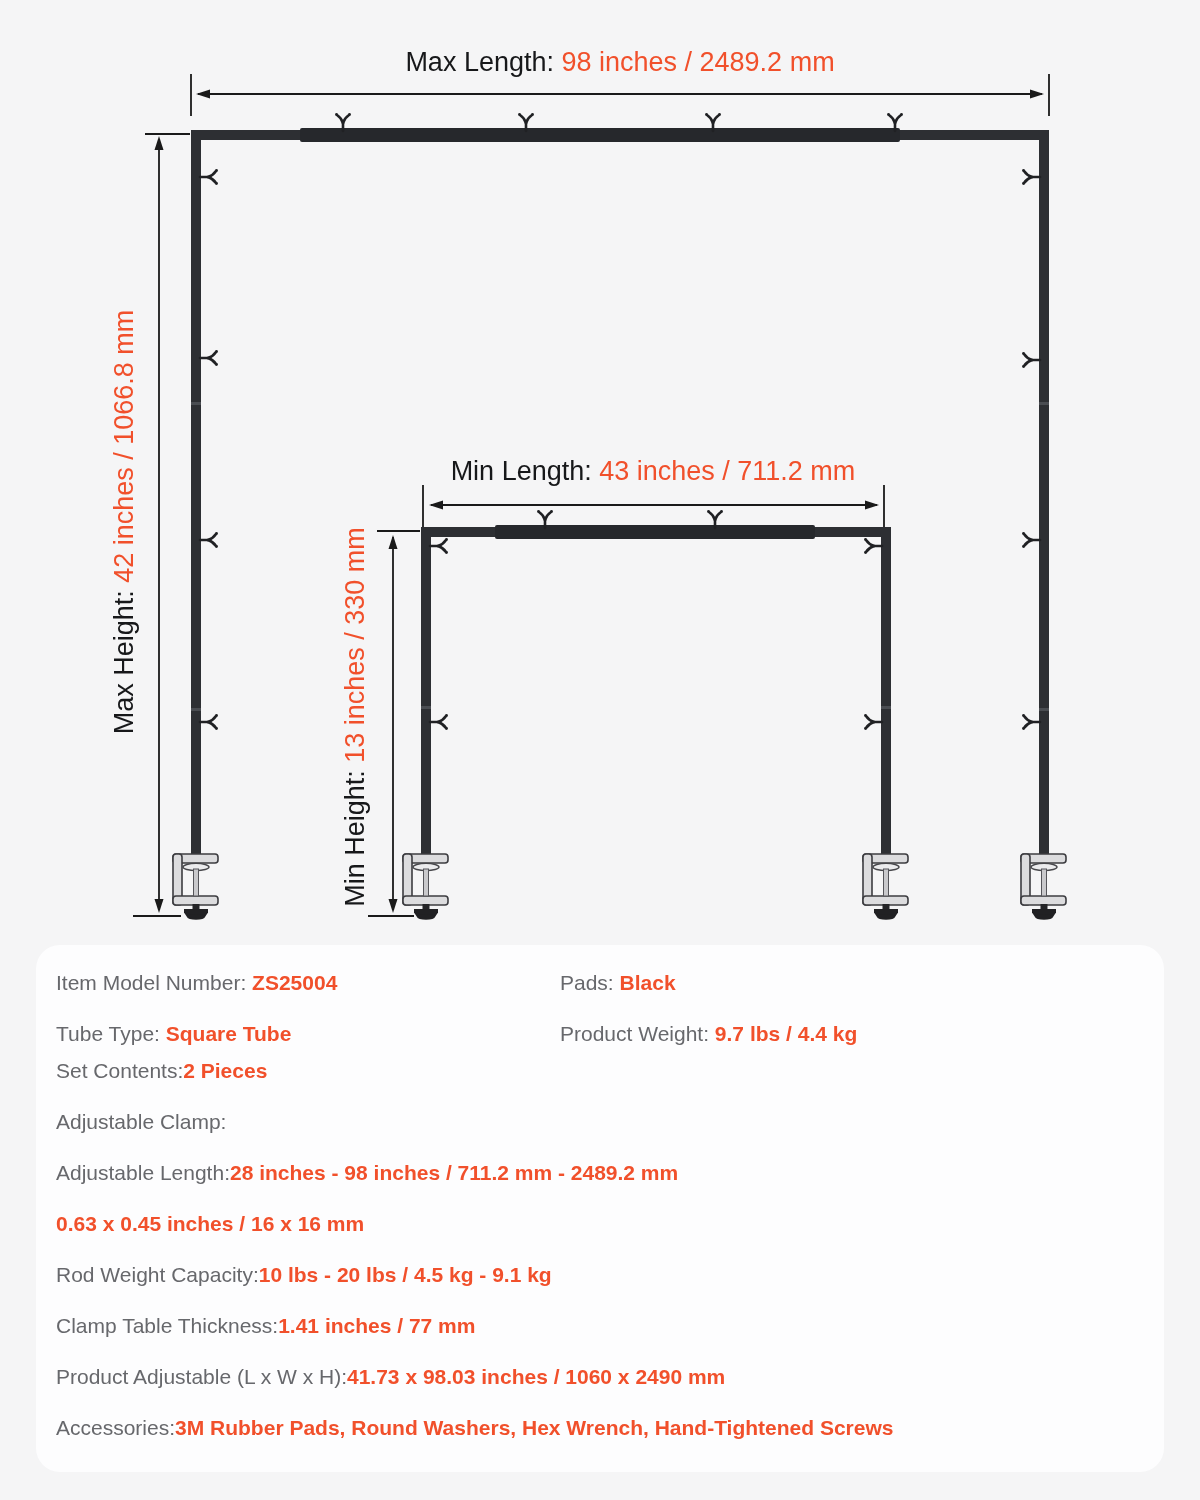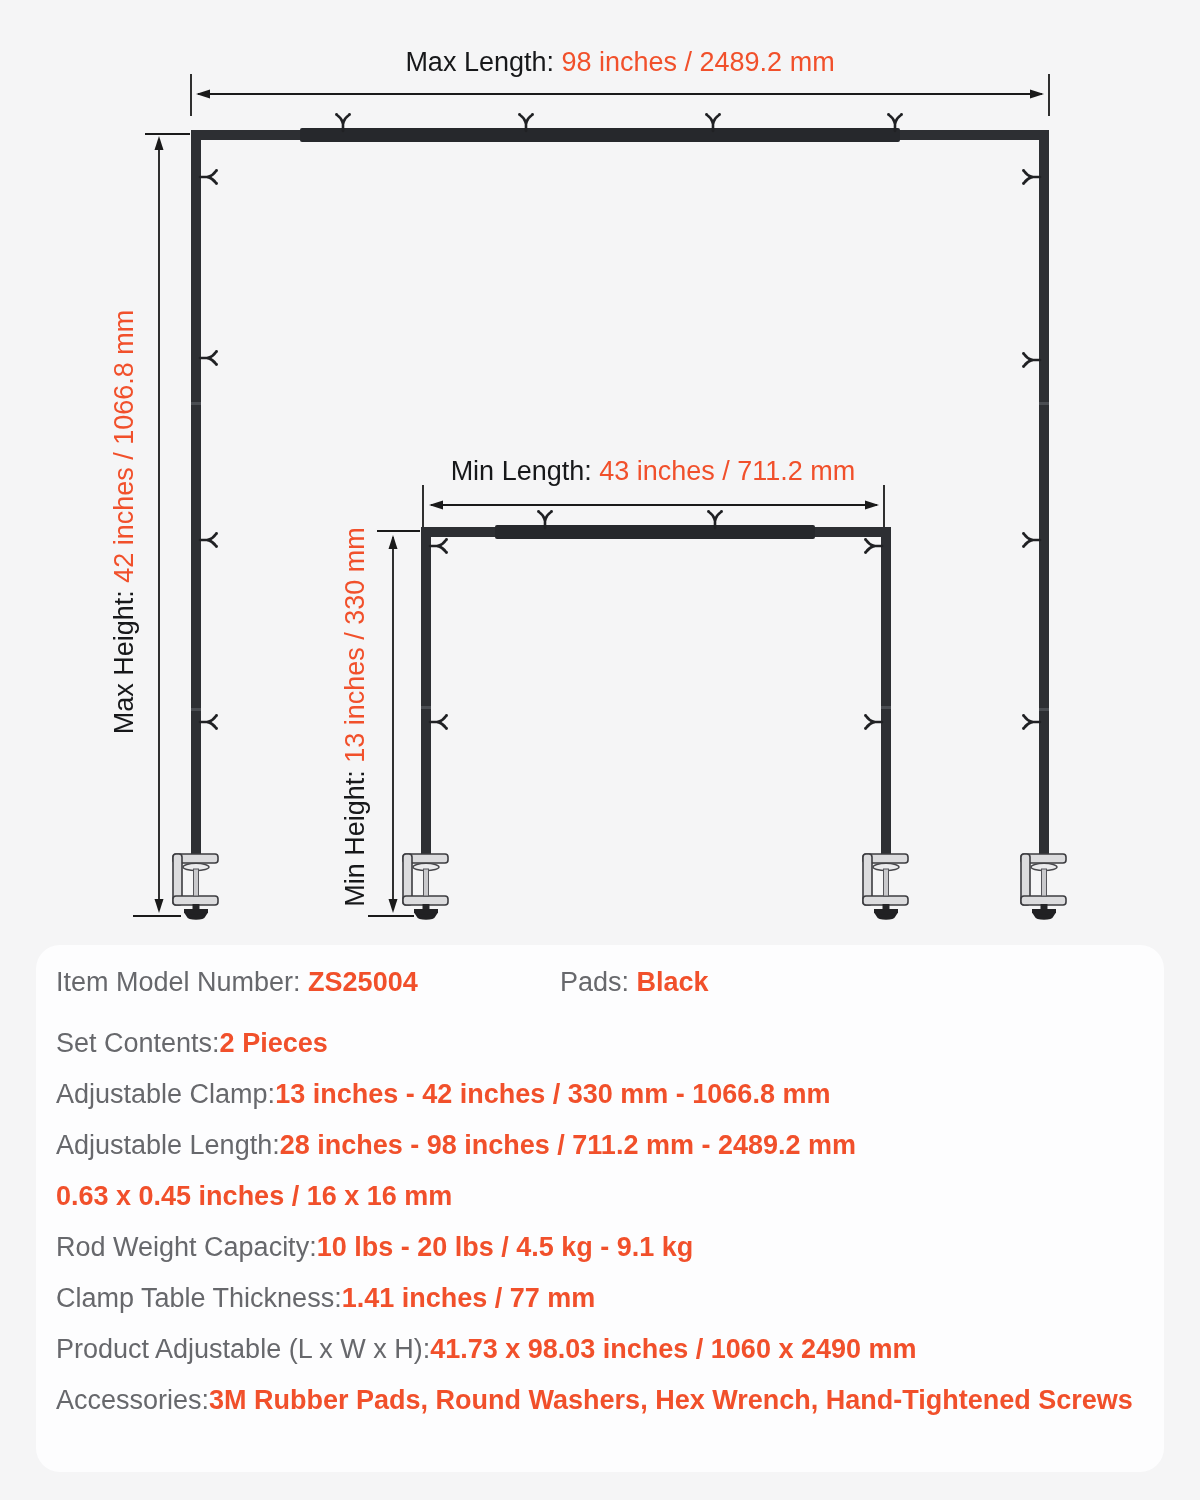--- a/index.html
+++ b/index.html
@@ -21,23 +21,23 @@
   .dlabel{
     position:absolute;font-size:27px;line-height:36px;height:36px;
     color:var(--diagram-text);white-space:nowrap;text-align:center;
   }
   .dlabel .val{color:var(--accent);}
   .rot{transform:rotate(-90deg);transform-origin:50% 50%;}
   .spec-panel{
     position:absolute;left:36px;top:945px;width:1128px;height:527px;
     background:var(--panel-bg);border-radius:24px;
     padding:12px 10px 0 20px;
-    font-size:27px;color:var(--label-gray);
+    font-size:21px;color:var(--label-gray);
   }
-  .spec-row{height:51px;display:flex;align-items:flex-end;white-space:nowrap;}
+  .spec-row{height:51px;display:flex;align-items:flex-start;white-space:nowrap;}
   .spec-row.two{display:grid;grid-template-columns:504px 1fr;align-items:center;}
   .cell{white-space:nowrap;}
   .spec-panel .val{color:var(--accent);font-weight:700;}
 </style>
 </head>
 <body>
 
 <div class="page">
 
   <div class="diagram">
@@ -145,27 +145,30 @@
     <div class="dlabel rot" style="left:-176px;top:504px;width:600px;"><span>Max Height: </span><span class="val">42 inches / 1066.8 mm</span></div>
 
     <div class="dlabel rot" style="left:115px;top:699px;width:480px;"><span>Min Height: </span><span class="val">13 inches / 330 mm</span></div>
   </div>
 
   <div class="spec-panel">
     <div class="spec-row two">
       <div class="cell"><span>Item Model Number: </span><span class="val">ZS25004</span></div>
       <div class="cell"><span>Pads: </span><span class="val">Black</span></div>
     </div>
+    <div class="spec-row two">
+      <div class="cell"><span>Tube Type: </span><span class="val">Square Tube</span></div>
+      <div class="cell"><span>Product Weight: </span><span class="val">9.7 lbs / 4.4 kg</span></div>
+    </div>
     <div class="spec-row">
         <span>Set Contents: </span>
         <span class="val">2 Pieces</span>
       </div>
     <div class="spec-row">
         <span>Adjustable Clamp: </span>
-        <span class="val">13 inches - 42 inches / 330 mm - 1066.8 mm</span>
       </div>
     <div class="spec-row">
         <span>Adjustable Length: </span>
         <span class="val">28 inches - 98 inches / 711.2 mm - 2489.2 mm</span>
       </div>
     <div class="spec-row">
         <span class="val">0.63 x 0.45 inches / 16 x 16 mm</span>
       </div>
     <div class="spec-row">
         <span>Rod Weight Capacity: </span>

